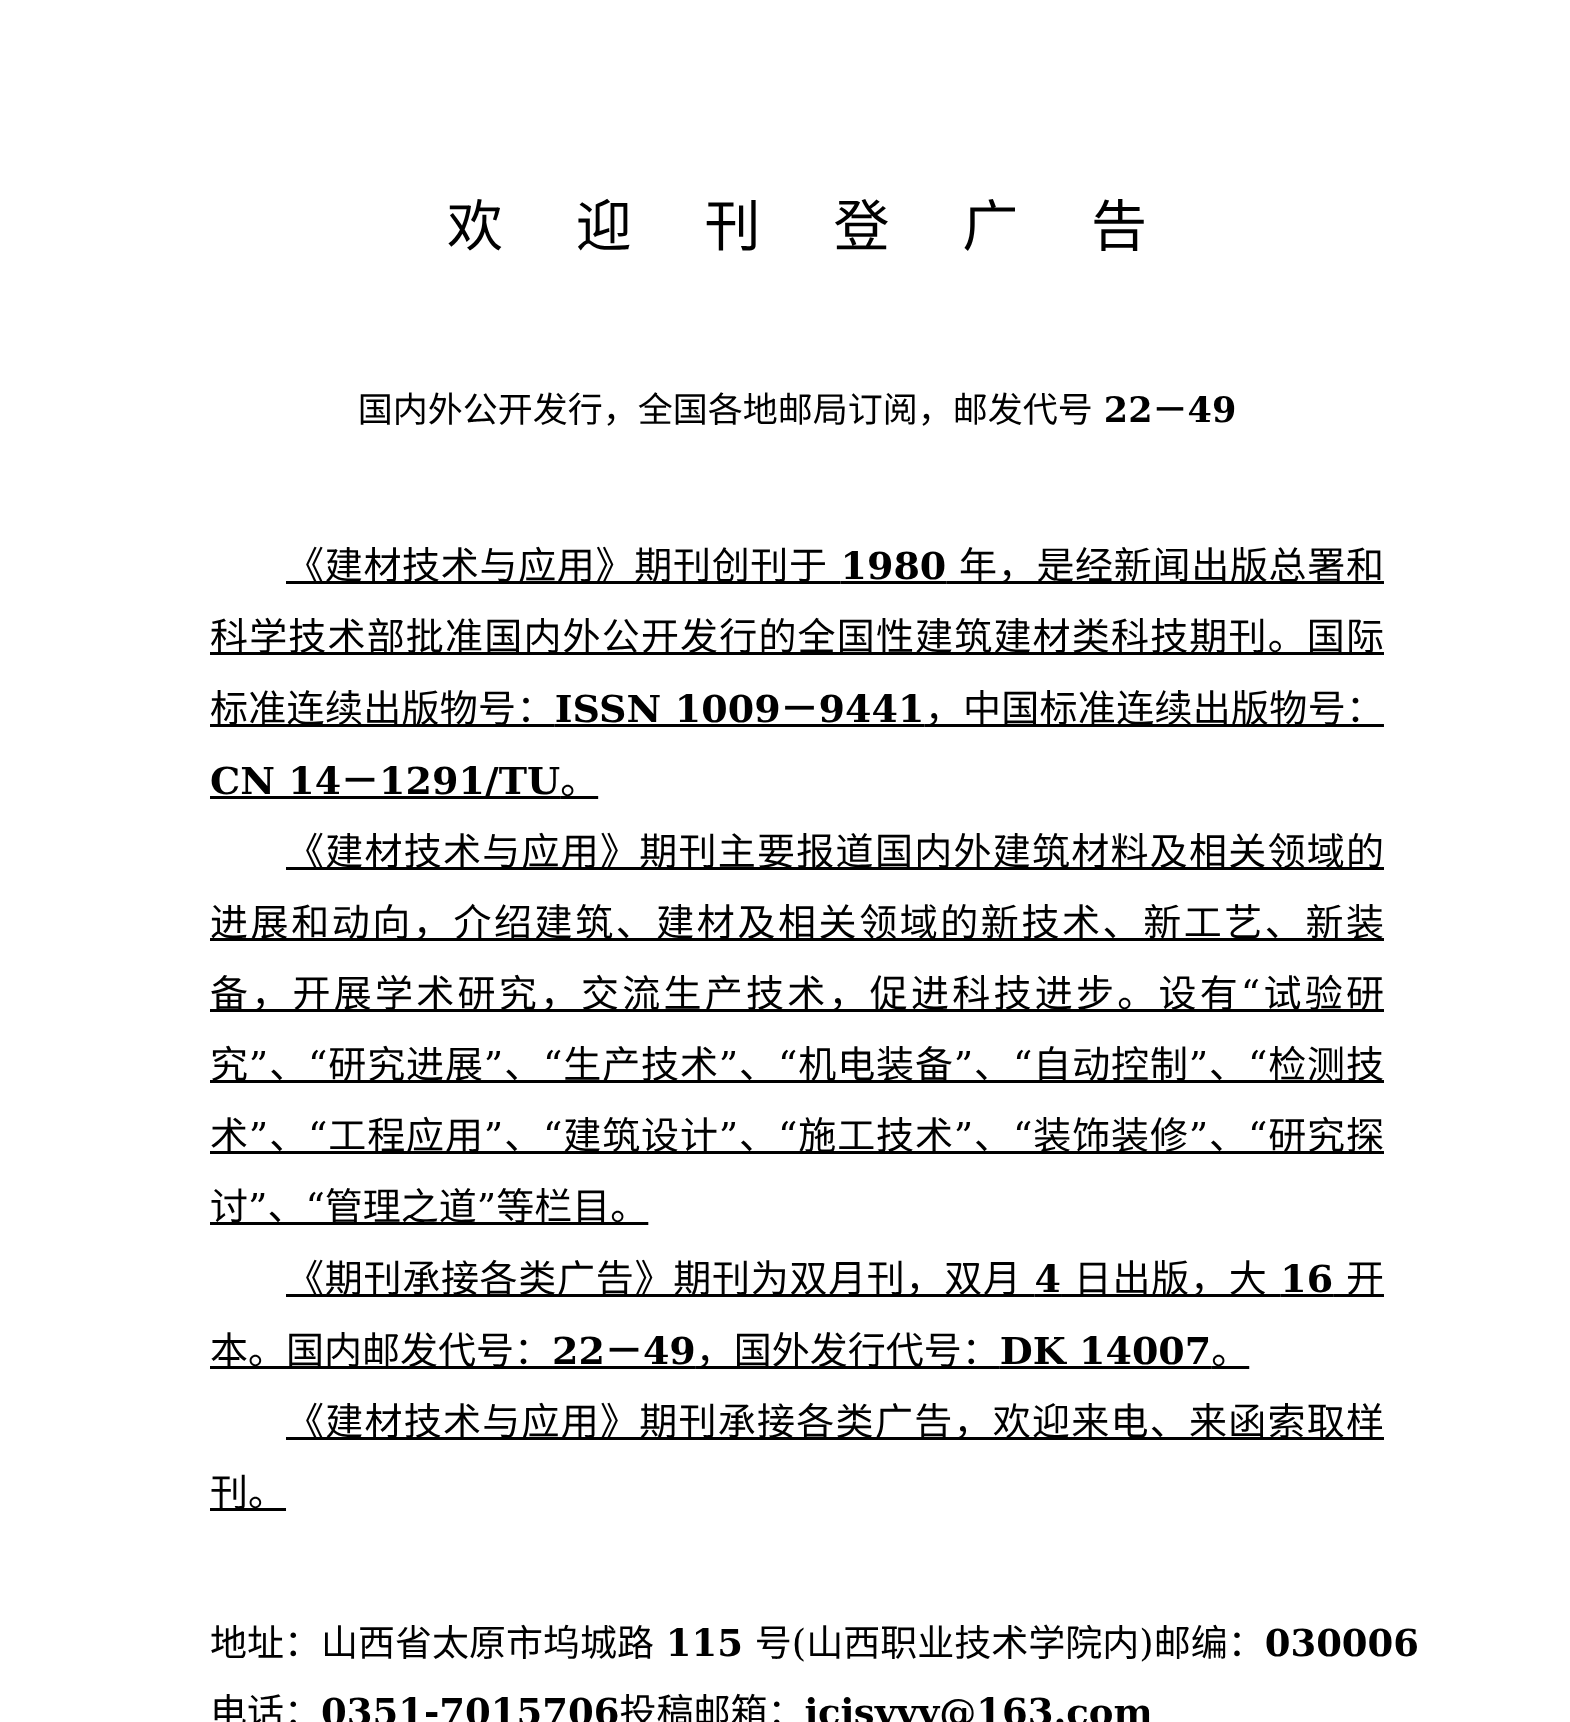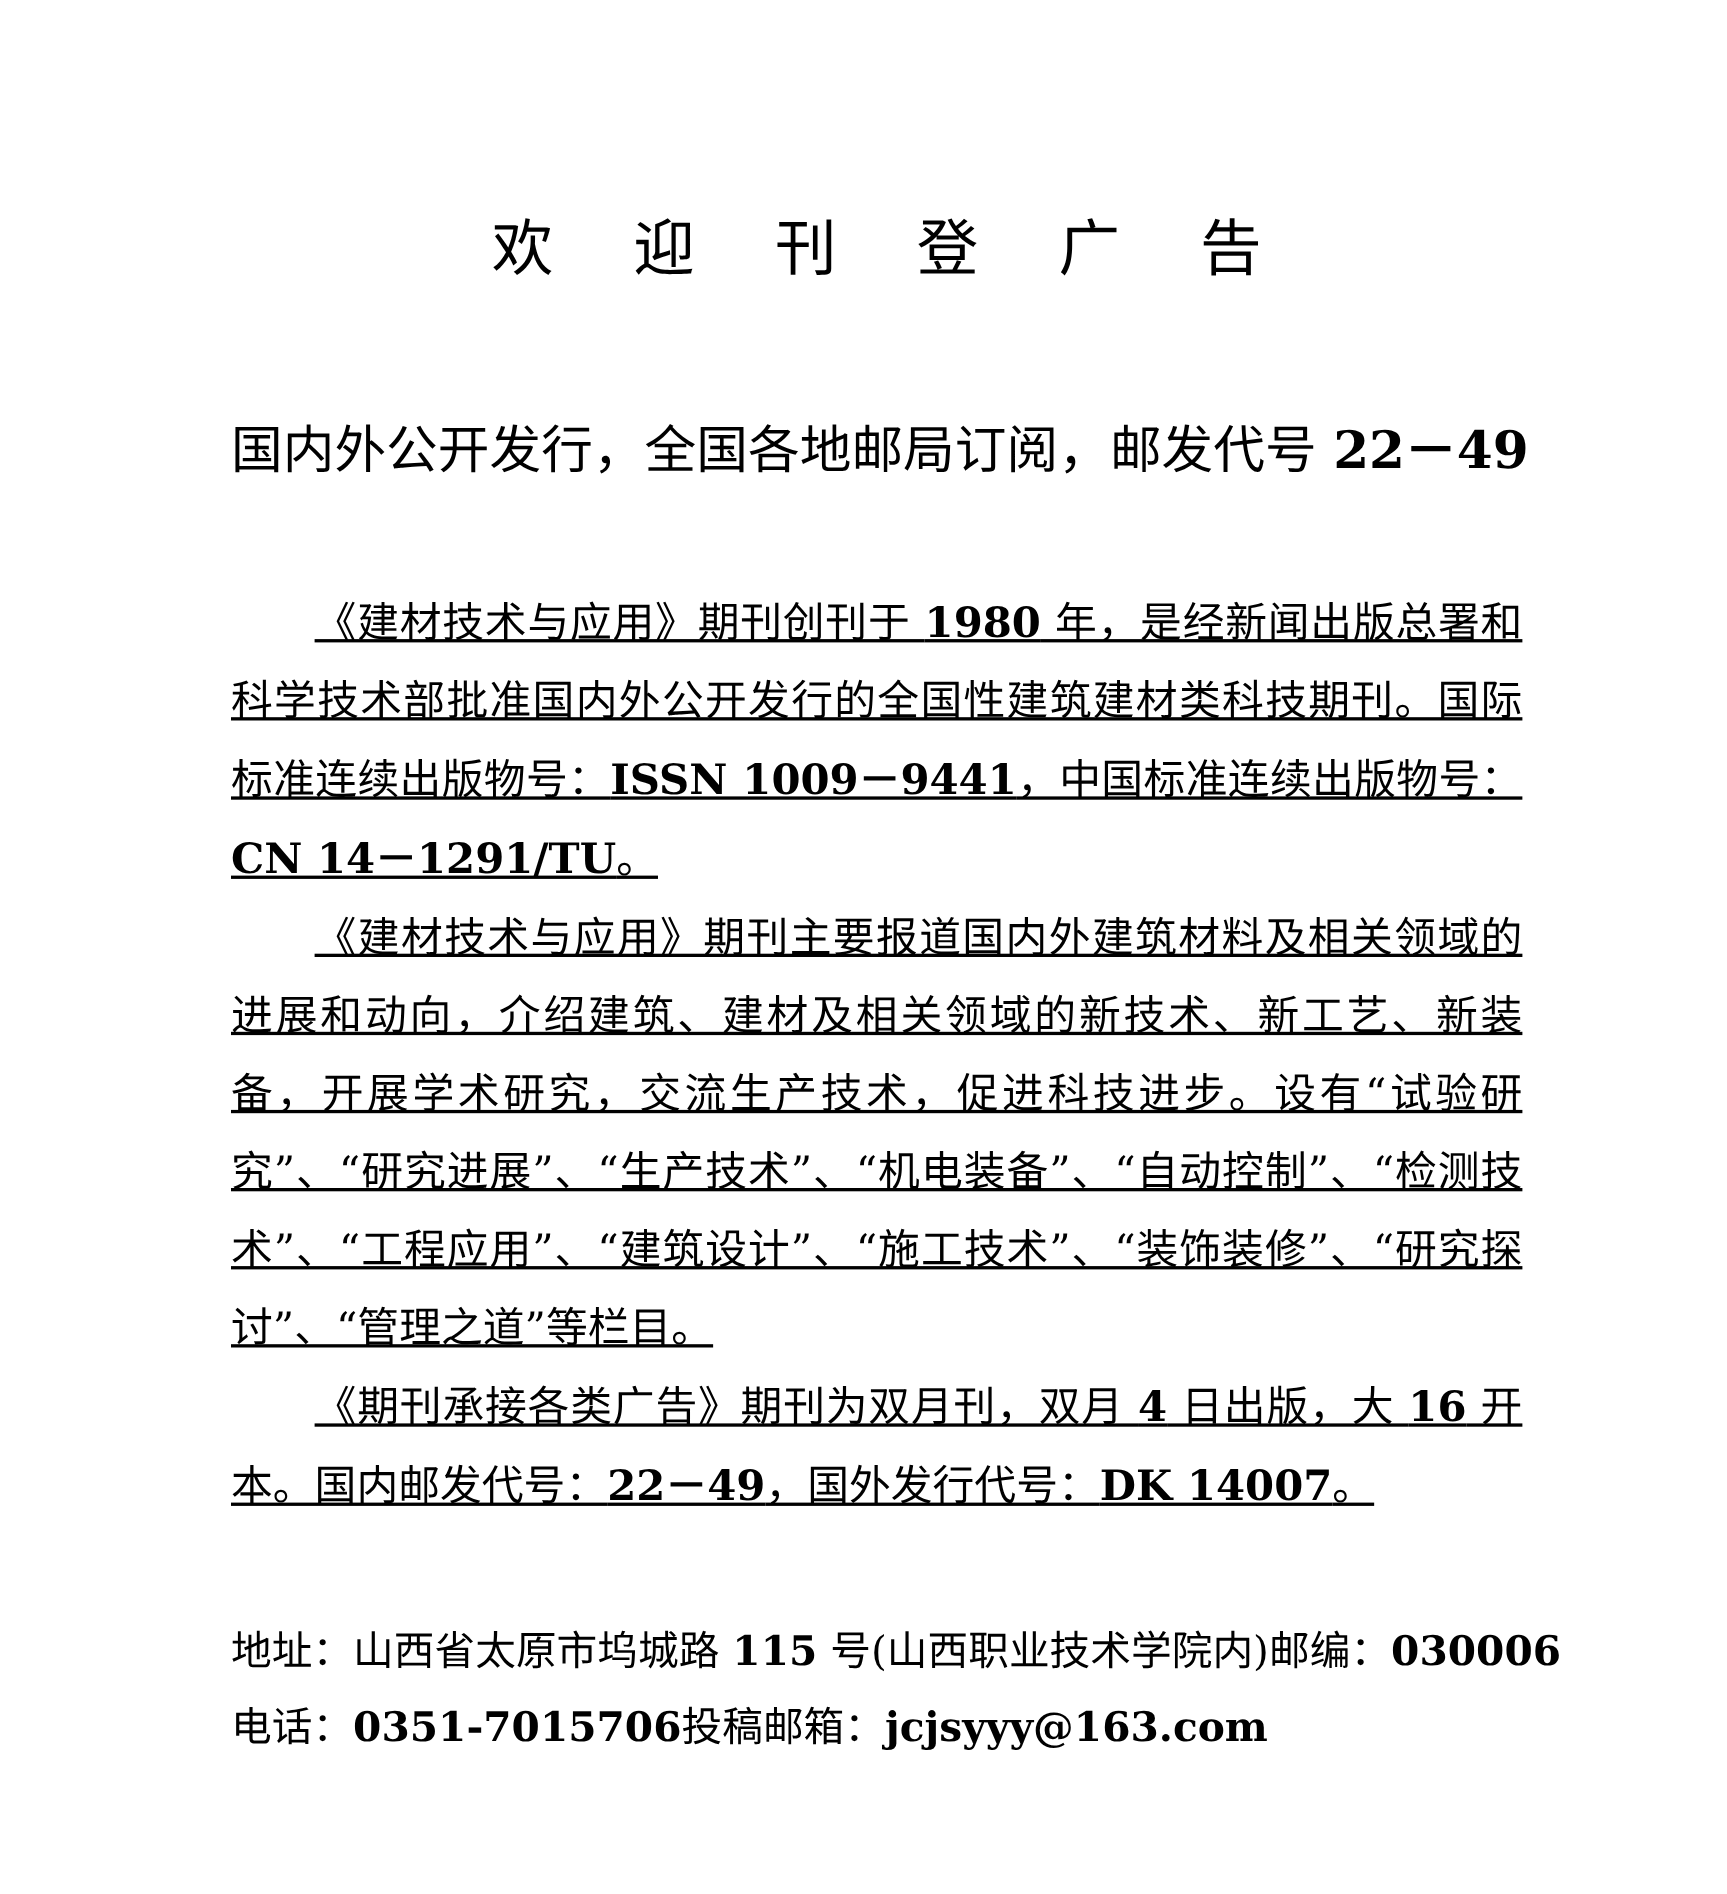--- a/index.html
+++ b/index.html
@@ -22,21 +22,21 @@
     font-size: 56px;
     line-height: 64px;
     font-weight: normal;
     text-align: center;
     letter-spacing: 1.3em;
     text-indent: 1.3em; 
     white-space: nowrap;
   }
   .subtitle {
     margin-top: 128px;
-    font-size: 47px;
+    font-size: 35px;
     line-height: 46px;
     text-align: center;
     white-space: nowrap;
   }
   .body-text {
     margin-top: 97px;
     font-size: 38px;
     line-height: 71px;
     text-align: justify;
   }
@@ -62,20 +62,21 @@
 <div class="page">
 
   <h1 class="title">欢迎刊登广告</h1>
 
   <div class="subtitle"><span>国内外公开发行，全国各地邮局订阅，邮发代号 </span><span class="b">22－49</span></div>
 
   <div class="body-text">
     <p class="para"><span>《建材技术与应用》期刊创刊于 </span><span class="b">1980</span><span> 年，是经新闻出版总署和科学技术部批准国内外公开发行的全国性建筑建材类科技期刊。国际标准连续出版物号：</span><span class="b">ISSN 1009－9441</span><span>，中国标准连续出版物号：</span><span class="b">CN 14－1291/TU</span><span>。</span></p>
     <p class="para"><span>《建材技术与应用》期刊主要报道国内外建筑材料及相关领域的进展和动向，介绍建筑、建材及相关领域的新技术、新工艺、新装备，开展学术研究，交流生产技术，促进科技进步。设有“试验研究”、“研究进展”、“生产技术”、“机电装备”、“自动控制”、“检测技术”、“工程应用”、“建筑设计”、“施工技术”、“装饰装修”、“研究探讨”、“管理之道”等栏目。</span></p>
     <p class="para"><span>《期刊承接各类广告》期刊为双月刊，双月 </span><span class="b">4</span><span> 日出版，大 </span><span class="b">16</span><span> 开本。国内邮发代号：</span><span class="b">22－49</span><span>，国外发行代号：</span><span class="b">DK 14007</span><span>。</span></p>
+    <p class="para"><span>《建材技术与应用》期刊承接各类广告，欢迎来电、来函索取样刊。</span></p>
   </div>
 
   <div class="footer">
     <div class="footer-row">
       <span><span>地址：山西省太原市坞城路 </span><span class="b">115</span><span> 号(山西职业技术学院内)</span></span>
       <span><span>邮编：</span><span class="b">030006</span></span>
     </div>
     <div class="footer-row">
       <span><span>电话：</span><span class="b">0351-7015706</span></span>
       <span><span>投稿邮箱：</span><span class="b">jcjsyyy@163.com</span></span>

